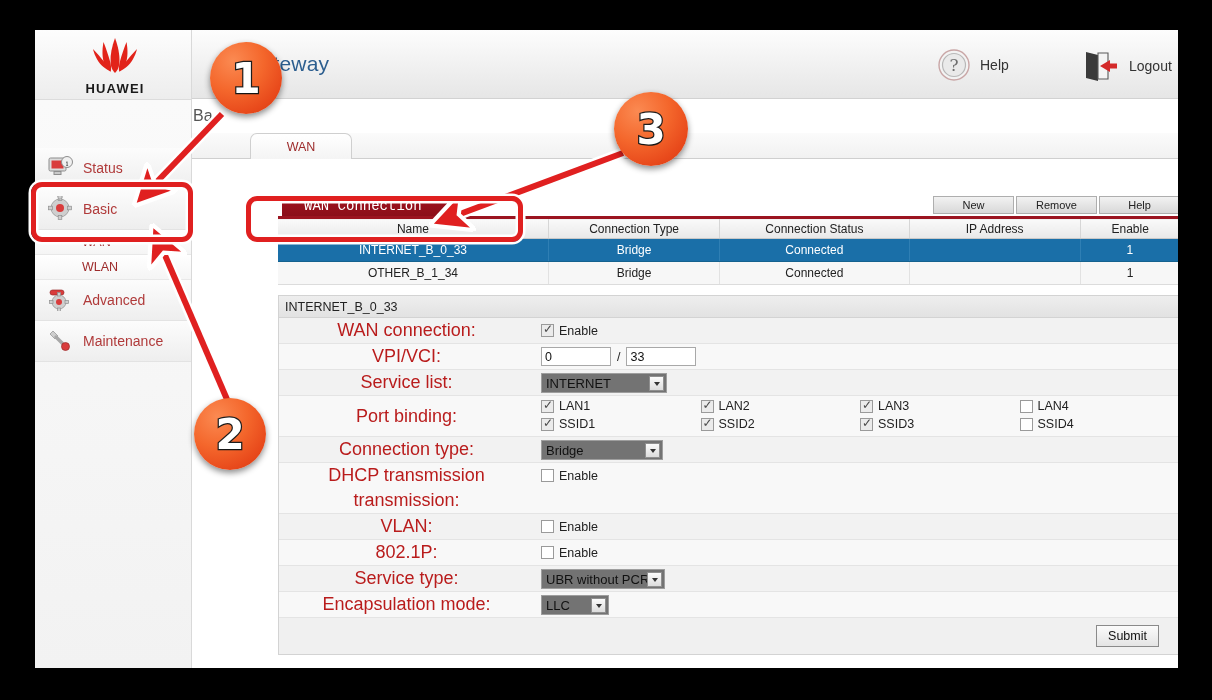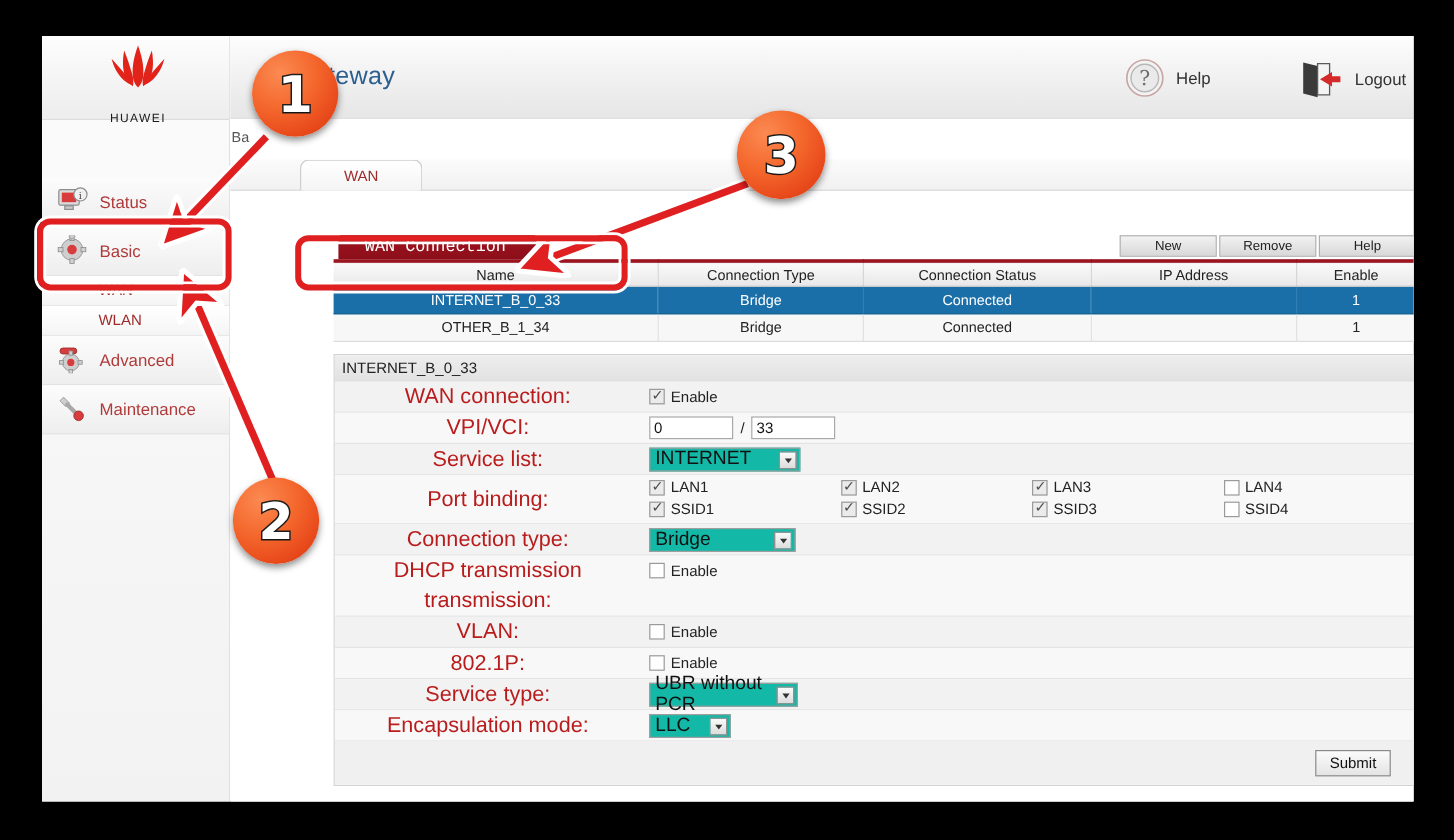--- a/index.html
+++ b/index.html
@@ -30,22 +30,22 @@
     height: 70px;
     background: linear-gradient(to bottom,#fdfdfd 0%,#ededed 100%);
     border-bottom: 1px solid #dcdcdc;
     position: relative;
   }
   #logo-wrap {
     position: absolute; left: 32px; top: 6px;
     width: 96px; text-align: center;
   }
   .hw-text {
-    font-size: 10px; font-weight: normal; letter-spacing: 1.2px;
-    color: #1a1a1a; margin-top: 13px;
+    font-size: 13px; font-weight: bold; letter-spacing: 1.2px;
+    color: #1a1a1a; margin-top: 1px;
   }
   #nav { padding-top: 48px; }
   .nav-item {
     position: relative;
     height: 41px;
     display: flex; align-items: center;
     padding-left: 12px;
     border-bottom: 1px solid #e3e3e3;
     background: linear-gradient(to bottom,#fcfcfc 0%,#eeeeee 100%);
     cursor: pointer;
@@ -83,21 +83,21 @@
   #help-act { left: 745px; }
   #logout-act { left: 890px; }
   .topact .tlabel { font-size: 14px; color: #333; }
 
   #breadcrumb-row {
     height: 34px; position: relative;
     background: #ffffff;
   }
   #breadcrumb {
     position: absolute; left: 1px; top: 8px;
-    font-size: 12px; color: #555;
+    font-size: 16px; color: #555;
   }
   #tabstrip {
     position: relative; height: 26px;
     border-bottom: 1px solid #cfcfcf;
     background: linear-gradient(to bottom,#fbfbfb,#f1f1f1);
   }
   .tab {
     position: absolute; left: 58px; top: 0;
     height: 26px; width: 102px;
     border: 1px solid #cfcfcf; border-bottom: none;
@@ -180,23 +180,23 @@
     content: "\2713"; position: absolute; left: 1px; top: -3px;
     font-size: 12px; color: #4b4b4b;
   }
   input.txt {
     height: 19px; border: 1px solid #a8a8a8; background: #fff;
     font-family: "Liberation Sans", sans-serif; font-size: 12.5px;
     padding: 0 3px; color: #111;
   }
   .slash { margin: 0 6px; font-size: 12.5px; color: #222; }
   .sel-box {
-    height: 20px; border: 1px solid #9e9e9e; background: #14b8a6;
+    height: 20px; border: 1px solid #9e9e9e; background: #737373;
     display: inline-flex; align-items: center;
-    font-size: 16px; color: #111; padding-left: 4px; position: relative;
+    font-size: 13px; color: #111; padding-left: 4px; position: relative;
     cursor: pointer;
   }
   .sel-box .arrow {
     position: absolute; right: 2px; top: 2px;
     width: 15px; height: 15px;
     background: linear-gradient(to bottom,#fbfbfb,#dcdcdc);
     border: 1px solid #8f8f8f;
     display: flex; align-items: center; justify-content: center;
   }
   .sel-box .arrow span {

